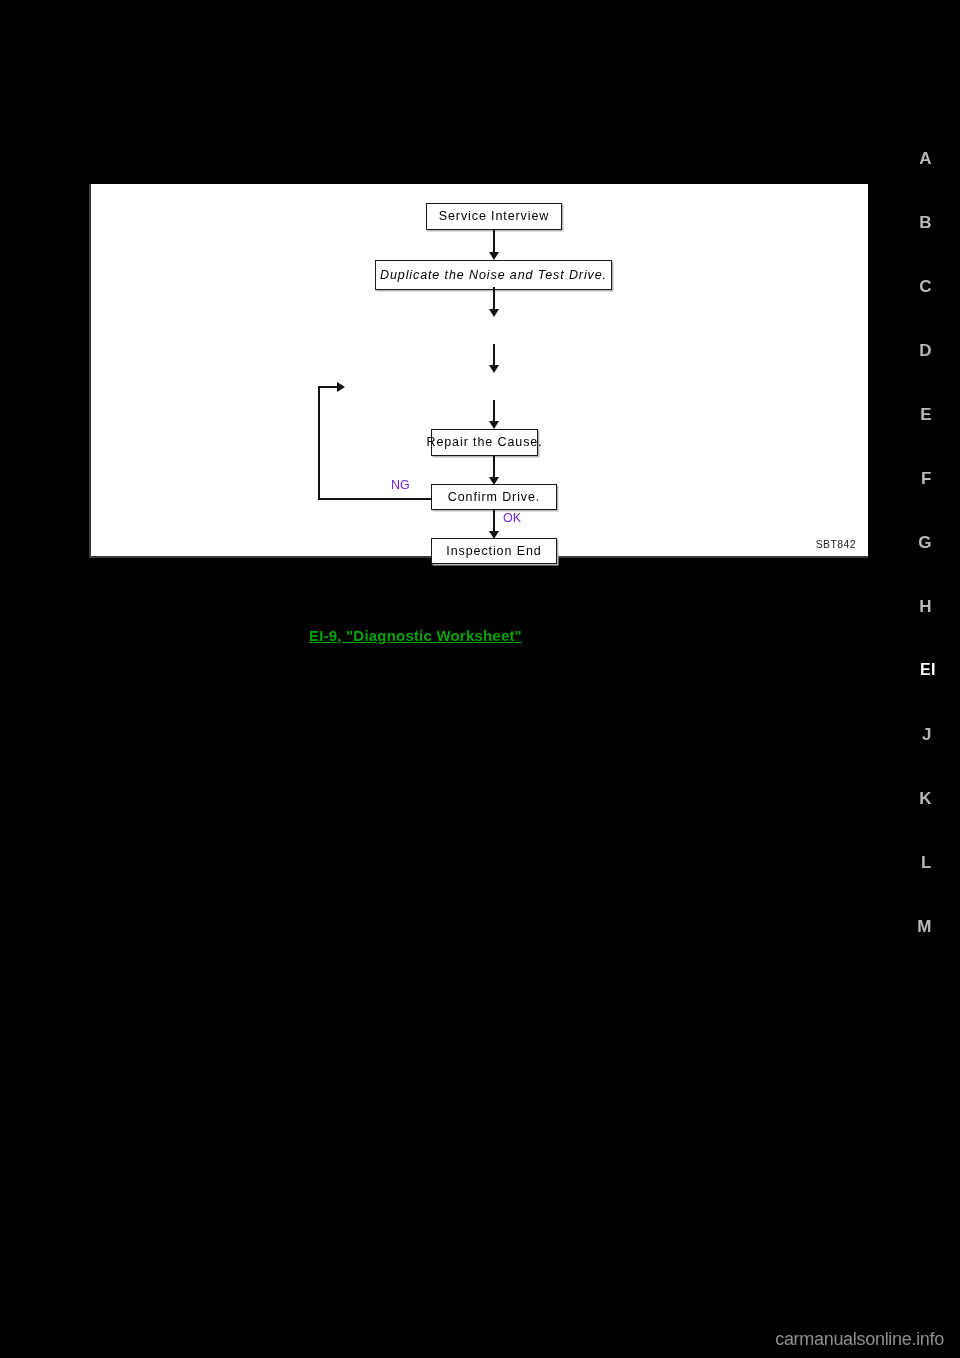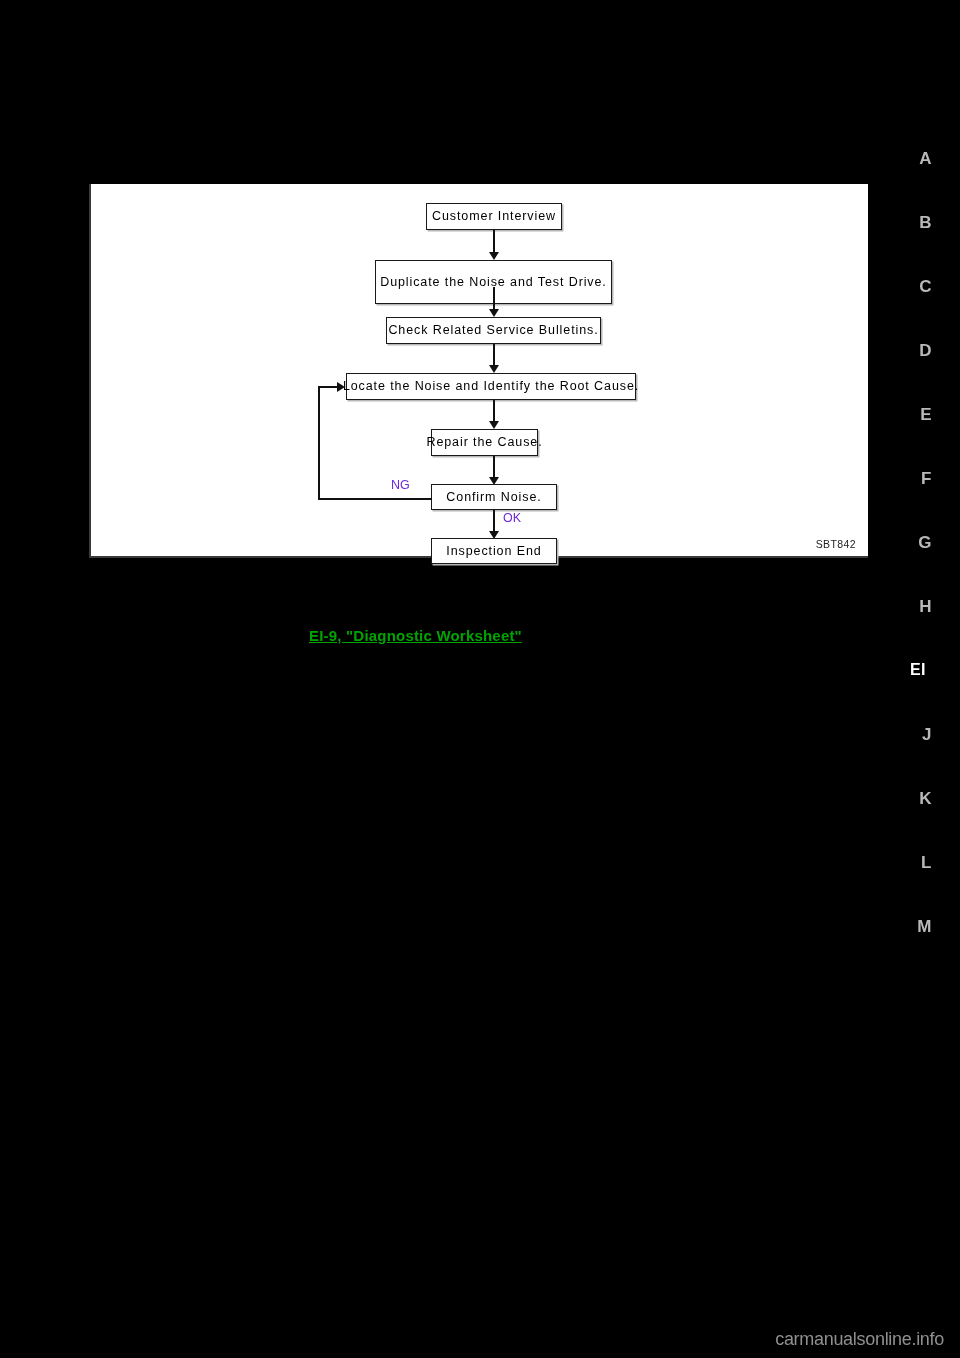--- a/index.html
+++ b/index.html
@@ -127,21 +127,21 @@
     font-size: 17px;
     font-weight: bold;
     color: #b9b9b9;
     text-align: center;
     line-height: 1;
     letter-spacing: 0.5px;
     white-space: nowrap;
   }
   .tab-item.tab-active {
     color: #ffffff;
-    right: 34px;
+    right: 24px;
     font-size: 16px;
   }
 
   
   #watermark {
     position: absolute;
     right: 16px;
     bottom: 8px;
     color: #8f8f8f;
     font-size: 18px;
@@ -149,46 +149,44 @@
     white-space: nowrap;
   }
 </style>
 </head>
 <body>
 
 <div id="figure-panel">
 
   <div id="flowchart">
 
-    <div class="fc-box" style="left:335px; top:19px; width:136px; height:27px;">Customer Interview</div>
+    <div class="fc-box" style="left:335px; top:19px; width:136px; height:27px;">Service Interview</div>
 
     <div class="fc-vline" style="left:402px; top:46px; height:27px;"></div>
     <div class="fc-arrow-down" style="left:398px; top:68px;"></div>
 
-    <div class="fc-box" style="left:284px; top:76px; width:237px; height:44px;">Duplicate the Noise and Test Drive.</div>
+    <div class="fc-box" style="left:284px; top:76px; width:237px; height:30px;font-style:italic;">Duplicate the Noise and Test Drive.</div>
 
     <div class="fc-vline" style="left:402px; top:103px; height:27px;"></div>
     <div class="fc-arrow-down" style="left:398px; top:125px;"></div>
 
-    <div class="fc-box" style="left:295px; top:133px; width:215px; height:27px;">Check Related Service Bulletins.</div>
 
     <div class="fc-vline" style="left:402px; top:160px; height:26px;"></div>
     <div class="fc-arrow-down" style="left:398px; top:181px;"></div>
 
-    <div class="fc-box" style="left:255px; top:189px; width:290px; height:27px;">Locate the Noise and Identify the Root Cause.</div>
 
     <div class="fc-vline" style="left:402px; top:216px; height:26px;"></div>
     <div class="fc-arrow-down" style="left:398px; top:237px;"></div>
 
     <div class="fc-box" style="left:340px; top:245px; width:107px; height:27px;">Repair the Cause.</div>
 
     <div class="fc-vline" style="left:402px; top:272px; height:26px;"></div>
     <div class="fc-arrow-down" style="left:398px; top:293px;"></div>
 
-    <div class="fc-box" style="left:340px; top:300px; width:126px; height:26px;">Confirm Noise.</div>
+    <div class="fc-box" style="left:340px; top:300px; width:126px; height:26px;">Confirm Drive.</div>
 
     <div class="fc-hline" style="left:227px; top:314px; width:114px;"></div>
     <div class="fc-vline" style="left:227px; top:202px; height:114px;"></div>
     <div class="fc-hline" style="left:227px; top:202px; width:21px;"></div>
     <div class="fc-arrow-right" style="left:246px; top:198px;"></div>
     <div class="fc-label" style="left:300px; top:295px;">NG</div>
 
     <div class="fc-vline" style="left:402px; top:326px; height:26px;"></div>
     <div class="fc-arrow-down" style="left:398px; top:347px;"></div>
     <div class="fc-label" style="left:412px; top:328px;">OK</div>

